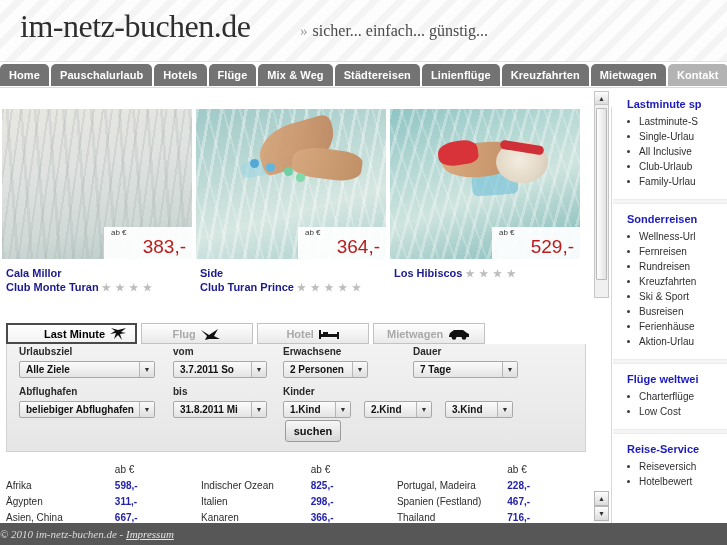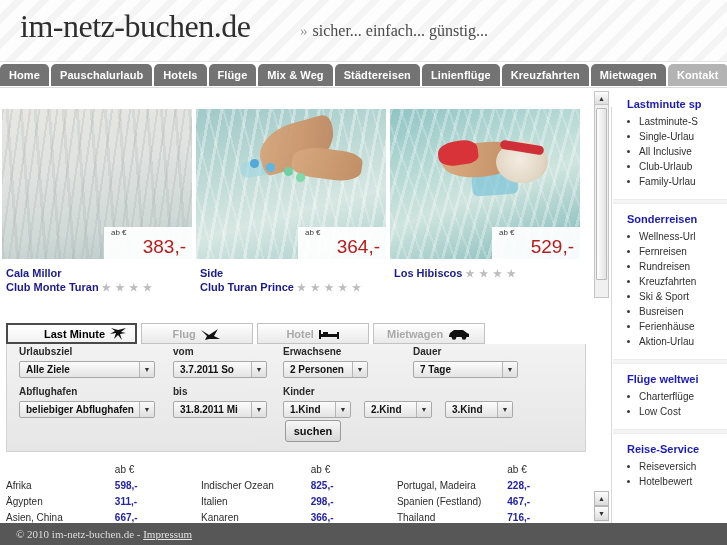--- a/index.html
+++ b/index.html
@@ -339,21 +339,21 @@
 
   
   .footer {
     position: absolute; left: 0; bottom: 0;
     width: 727px; height: 22px;
     background: #575757;
     color: #dcdcdc;
     font-family: "Liberation Serif", serif;
     font-size: 11px;
     line-height: 22px;
-    padding-left: 16px;
+    font-style: italic;
   }
   .footer a { color: #e4e4e4; text-decoration: underline; }
 </style>
 </head>
 <body>
 
 <div id="page">
 
   <div class="header">
     <div class="logo">im-netz-buchen.de</div>

